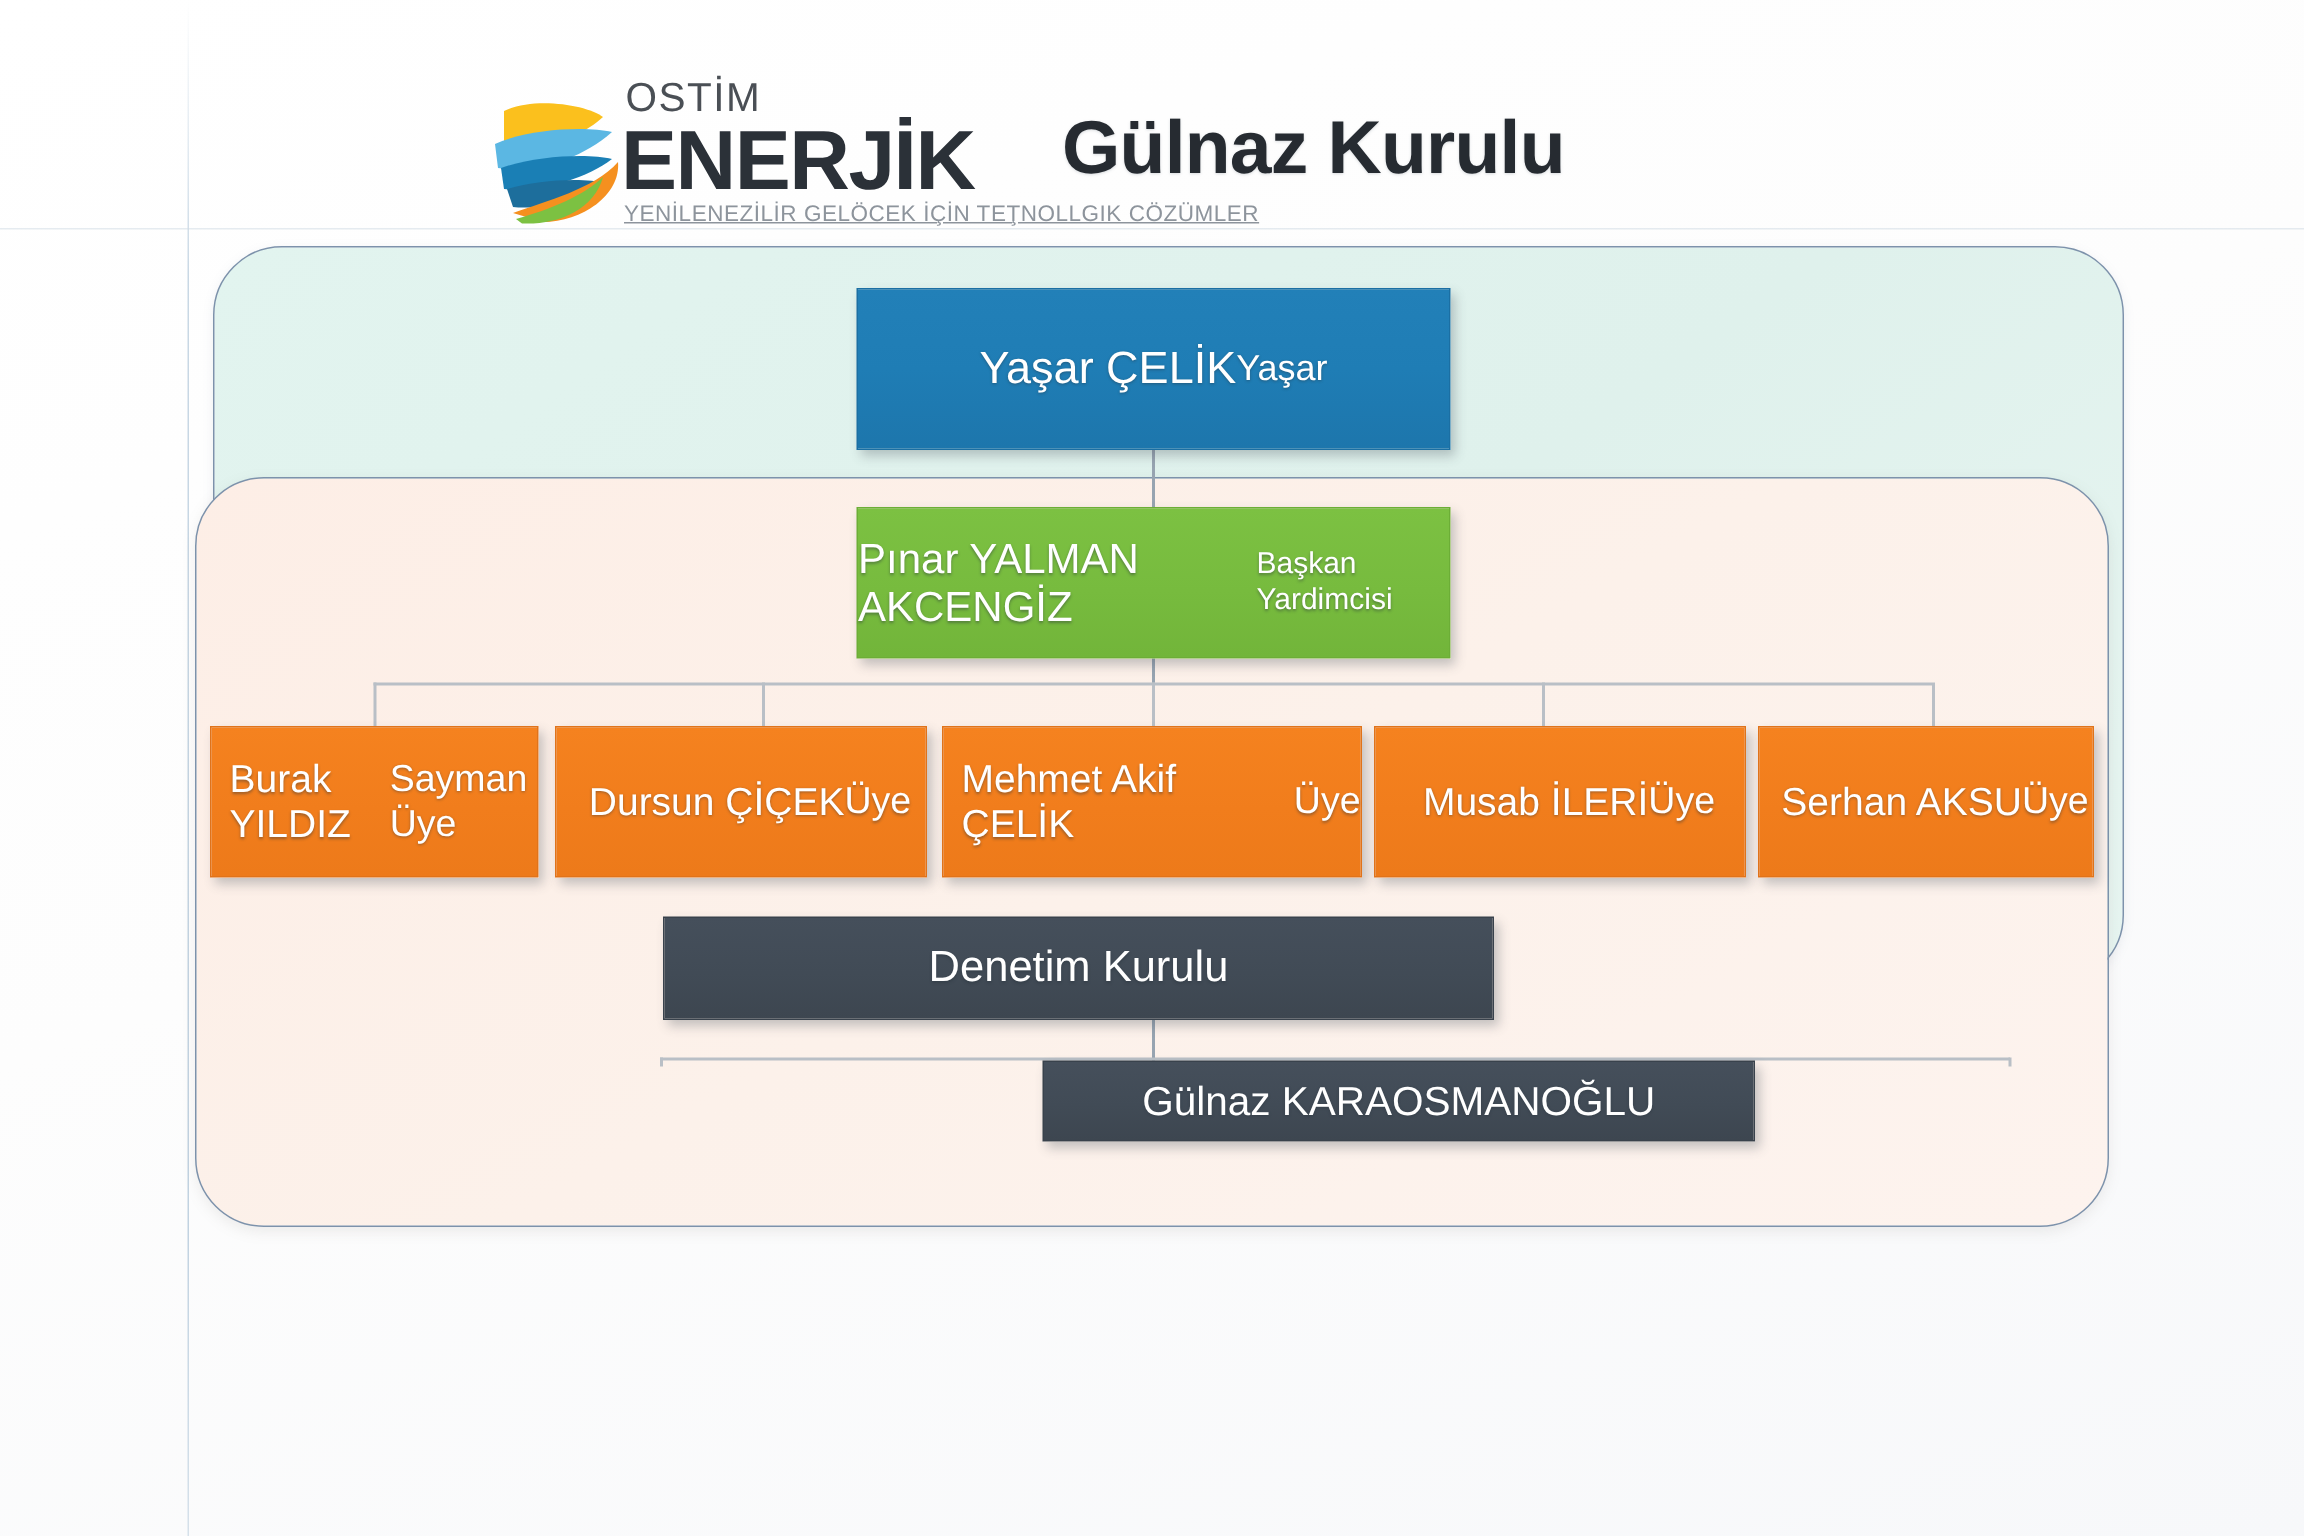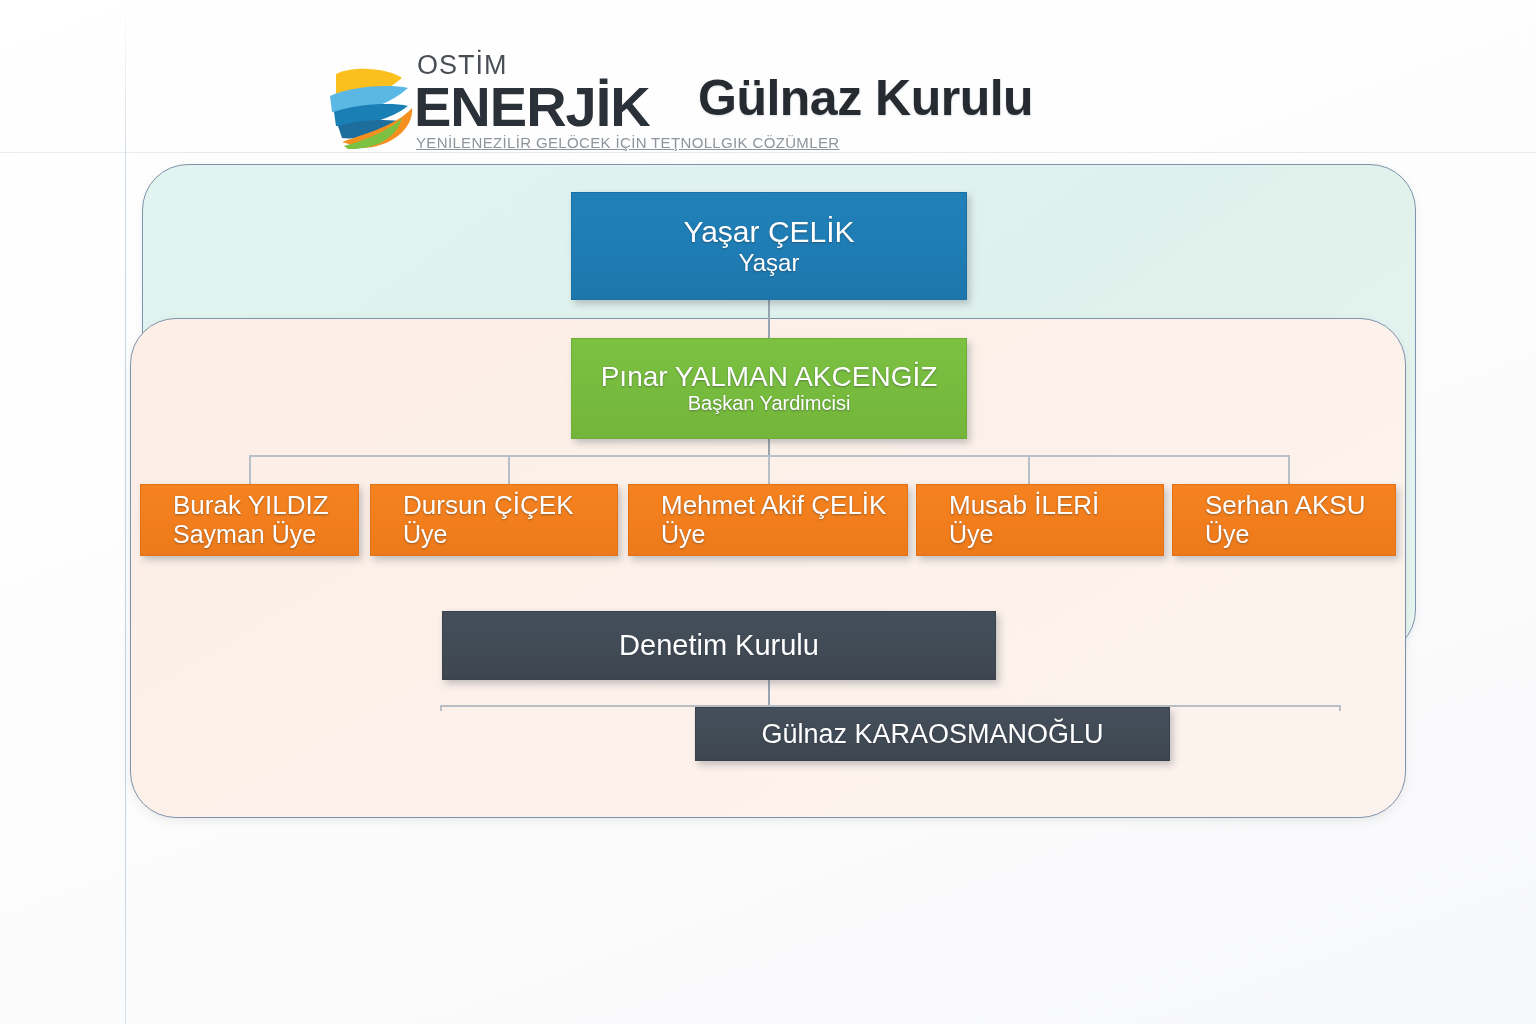--- a/index.html
+++ b/index.html
@@ -32,21 +32,21 @@
     background: rgba(208,218,228,.55);
   }
 
   
   .header {
     position: absolute;
     left: 322px;
     top: 52px;
     display: flex;
     align-items: center;
-    gap: 24px;
+    gap: 34px;
   }
   .logo-wrap { position: relative; width: 352px; height: 104px; }
   .logo-mark { position: absolute; left: 0; top: 4px; }
   .logo-text { position: absolute; left: 92px; top: 0; width: 262px; }
   .logo-ostim {
     font-size: 27px;
     letter-spacing: 1px;
     color: #4a4f55;
     font-weight: 400;
     line-height: 1;
@@ -102,21 +102,21 @@
   .conn { position: absolute; background: #97a4b1; }
   .conn-v { width: 1.5px; }
   .conn-h { height: 1.5px; }
   .conn-light { background: #b9bfc6; }
 
   
   .node {
     position: absolute;
     box-sizing: border-box;
     display: flex;
-    flex-direction: column;
+    flex-direction: row;
     justify-content: center;
     color: #ffffff;
     box-shadow: 3px 4px 7px rgba(70,80,90,.30);
   }
   .node .nm {
     font-size: 27px;
     font-weight: 400;
     line-height: 1.12;
     text-shadow: 0 1px 2px rgba(40,50,60,.45);
   }
@@ -140,23 +140,23 @@
     left: 571px; top: 338px; width: 396px; height: 101px;
     background: linear-gradient(180deg, #7cc142 0%, #77bb3e 55%, #72b53a 100%);
     align-items: center;
     border: 1px solid #6cae36;
   }
   .node-green .nm { font-size: 28px; }
   .node-green .rl { font-size: 20px; }
 
   .node-orange {
     background: linear-gradient(180deg, #f5821f 0%, #f17d1c 55%, #ed7a1a 100%);
-    top: 484px; height: 72px;
-    padding-left: 32px;
-    align-items: flex-start;
+    top: 484px; height: 101px;
+    padding-left: 12px;
+    align-items: center;
     border: 1px solid #e0731a;
   }
   .node-orange .nm { font-size: 26px; }
   .node-orange .rl { font-size: 25px; }
 
   .node-dark {
     background: linear-gradient(180deg, #454f5b 0%, #414b56 55%, #3d4650 100%);
     border: 1px solid #39424c;
   }
   .node-audit {

